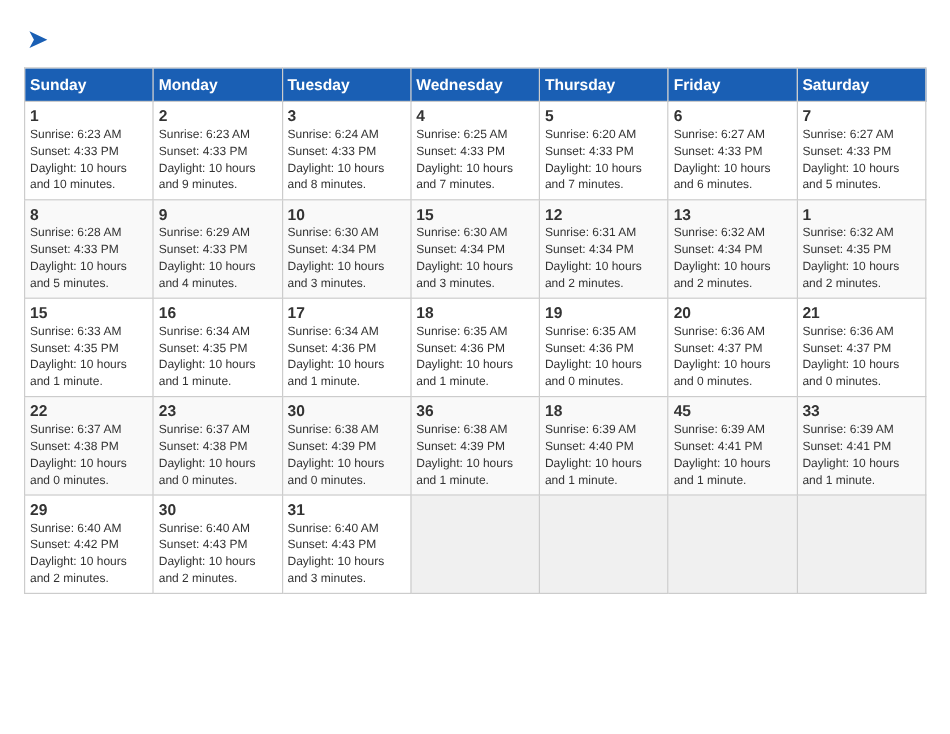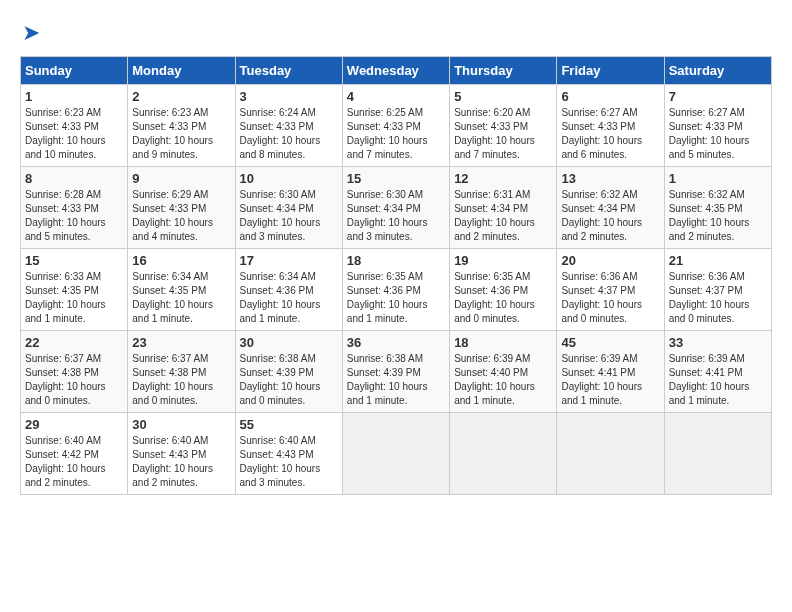--- a/index.html
+++ b/index.html
@@ -334,21 +334,21 @@
 and 2 minutes.</div>
         </td>
         <td>
           <span class="day-num">30</span>
           <div class="day-info" style="white-space: pre-line;">Sunrise: 6:40 AM
 Sunset: 4:43 PM
 Daylight: 10 hours
 and 2 minutes.</div>
         </td>
         <td>
-          <span class="day-num">55</span>
+          <span class="day-num">31</span>
           <div class="day-info" style="white-space: pre-line;">Sunrise: 6:40 AM
 Sunset: 4:43 PM
 Daylight: 10 hours
 and 3 minutes.</div>
         </td>
         <td class="empty" style="background: rgb(240, 240, 240);"></td>
         <td class="empty" style="background: rgb(240, 240, 240);"></td>
         <td class="empty" style="background: rgb(240, 240, 240);"></td>
         <td class="empty" style="background: rgb(240, 240, 240);"></td>
       </tr>

